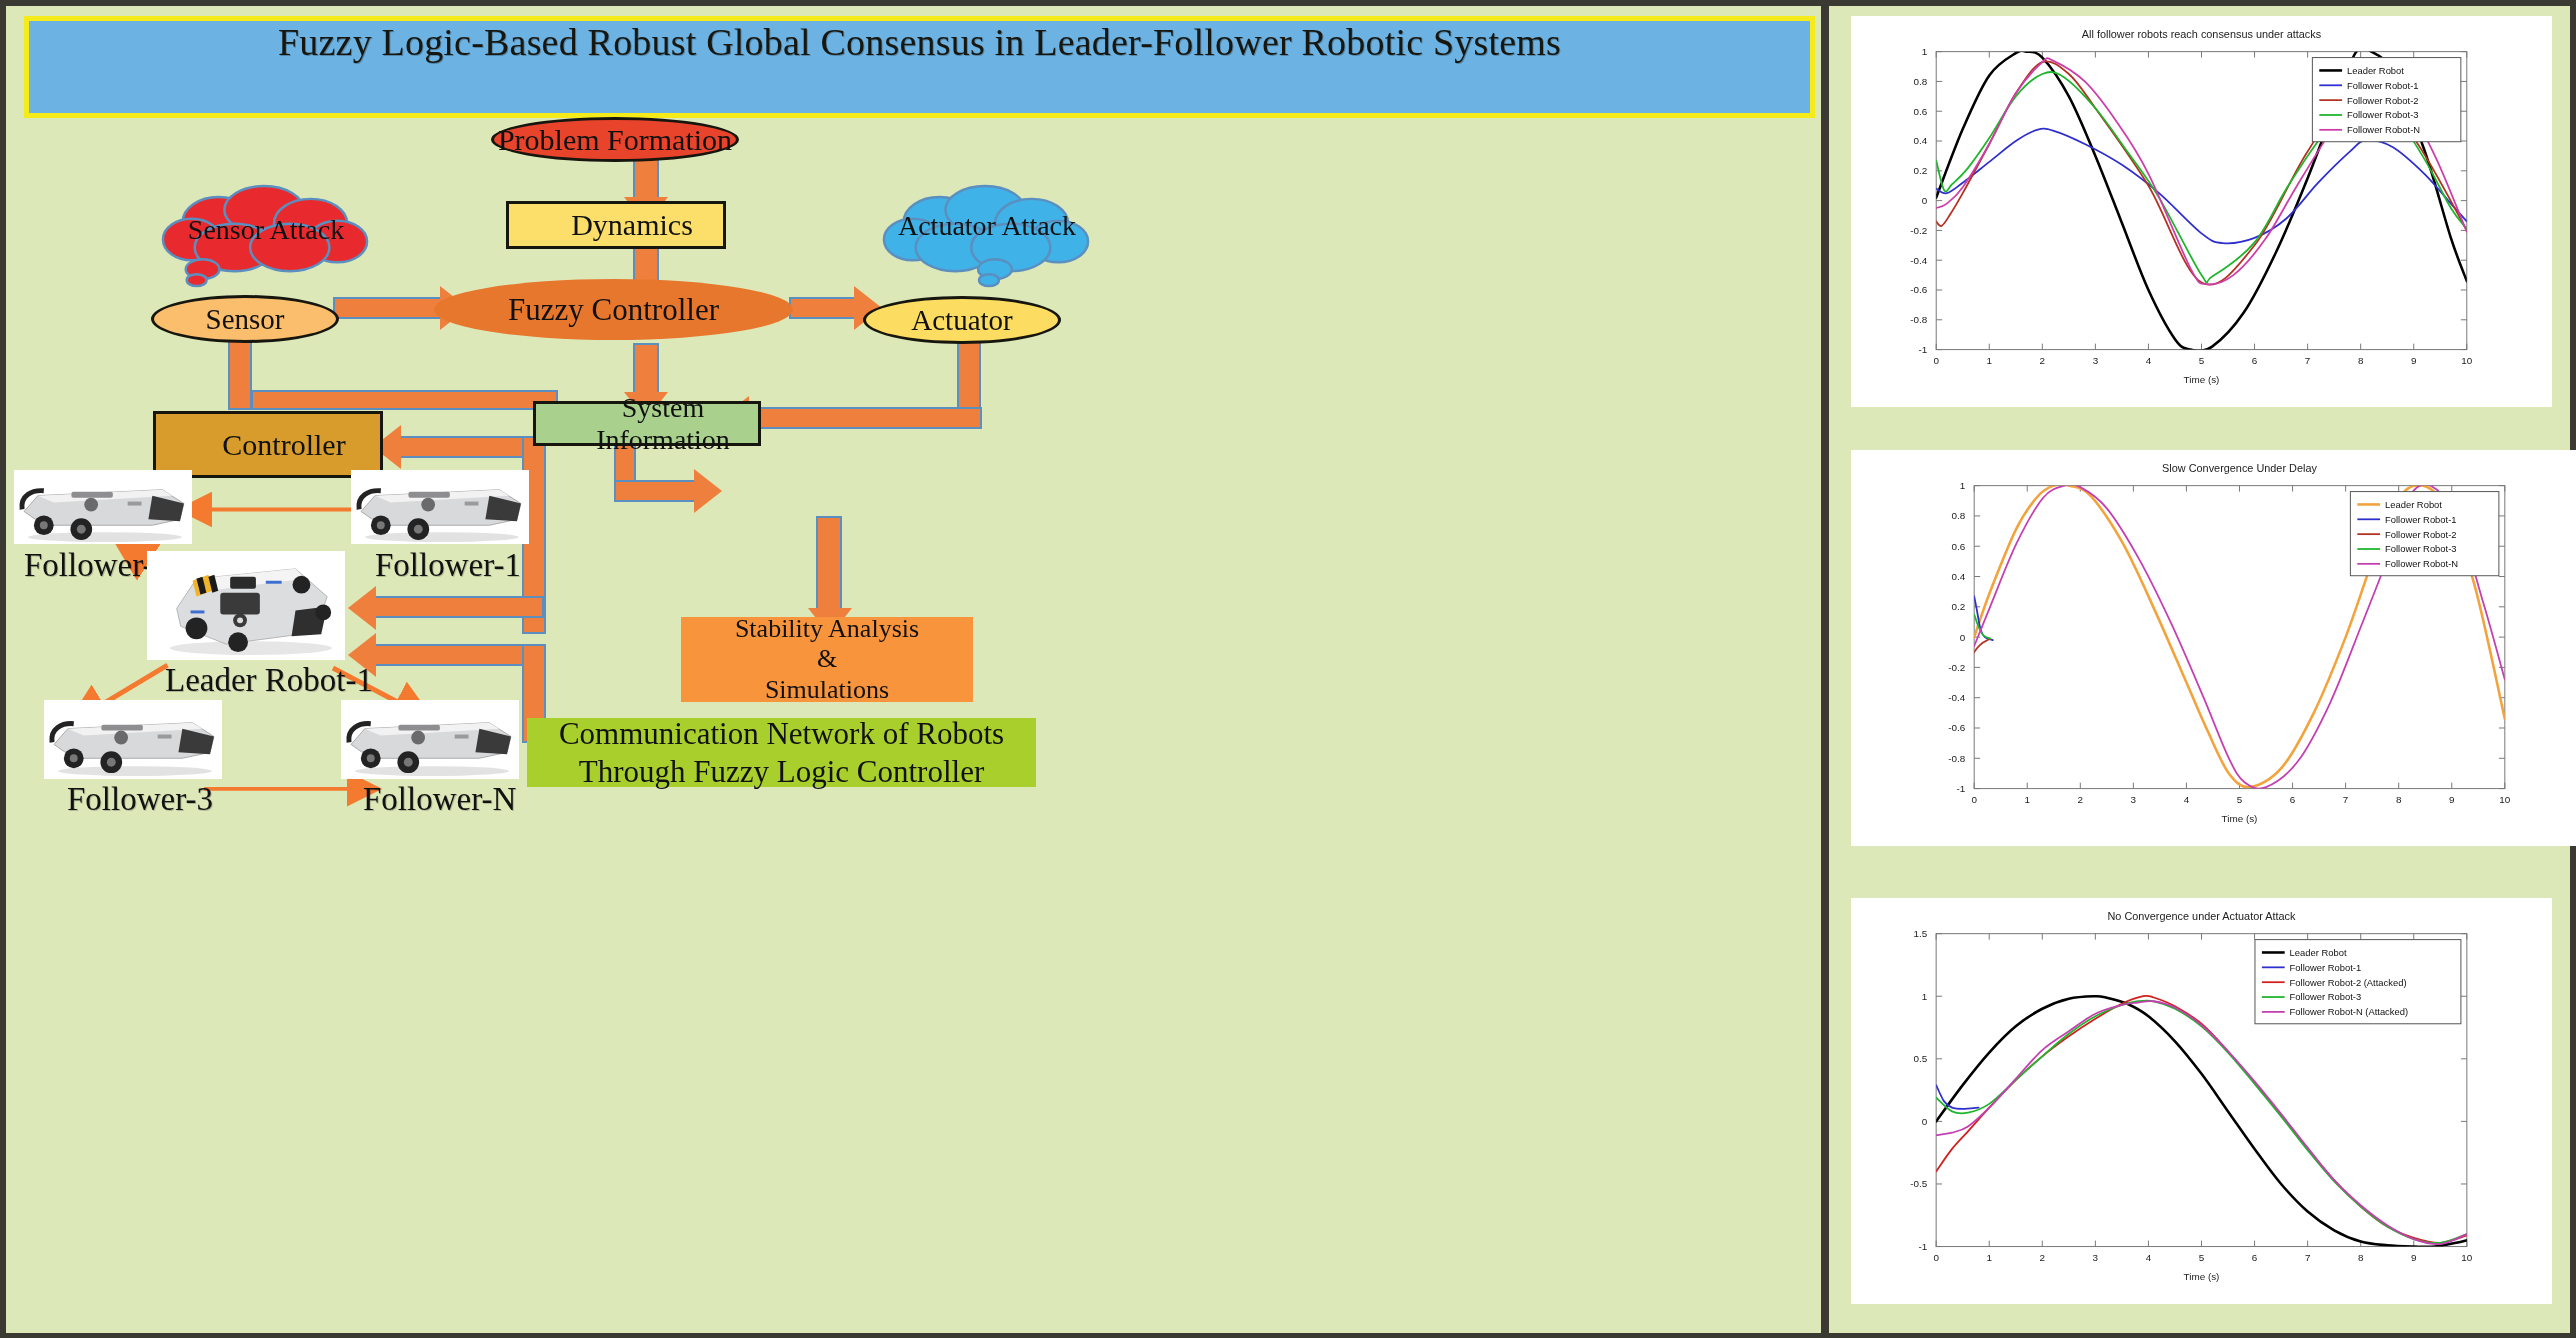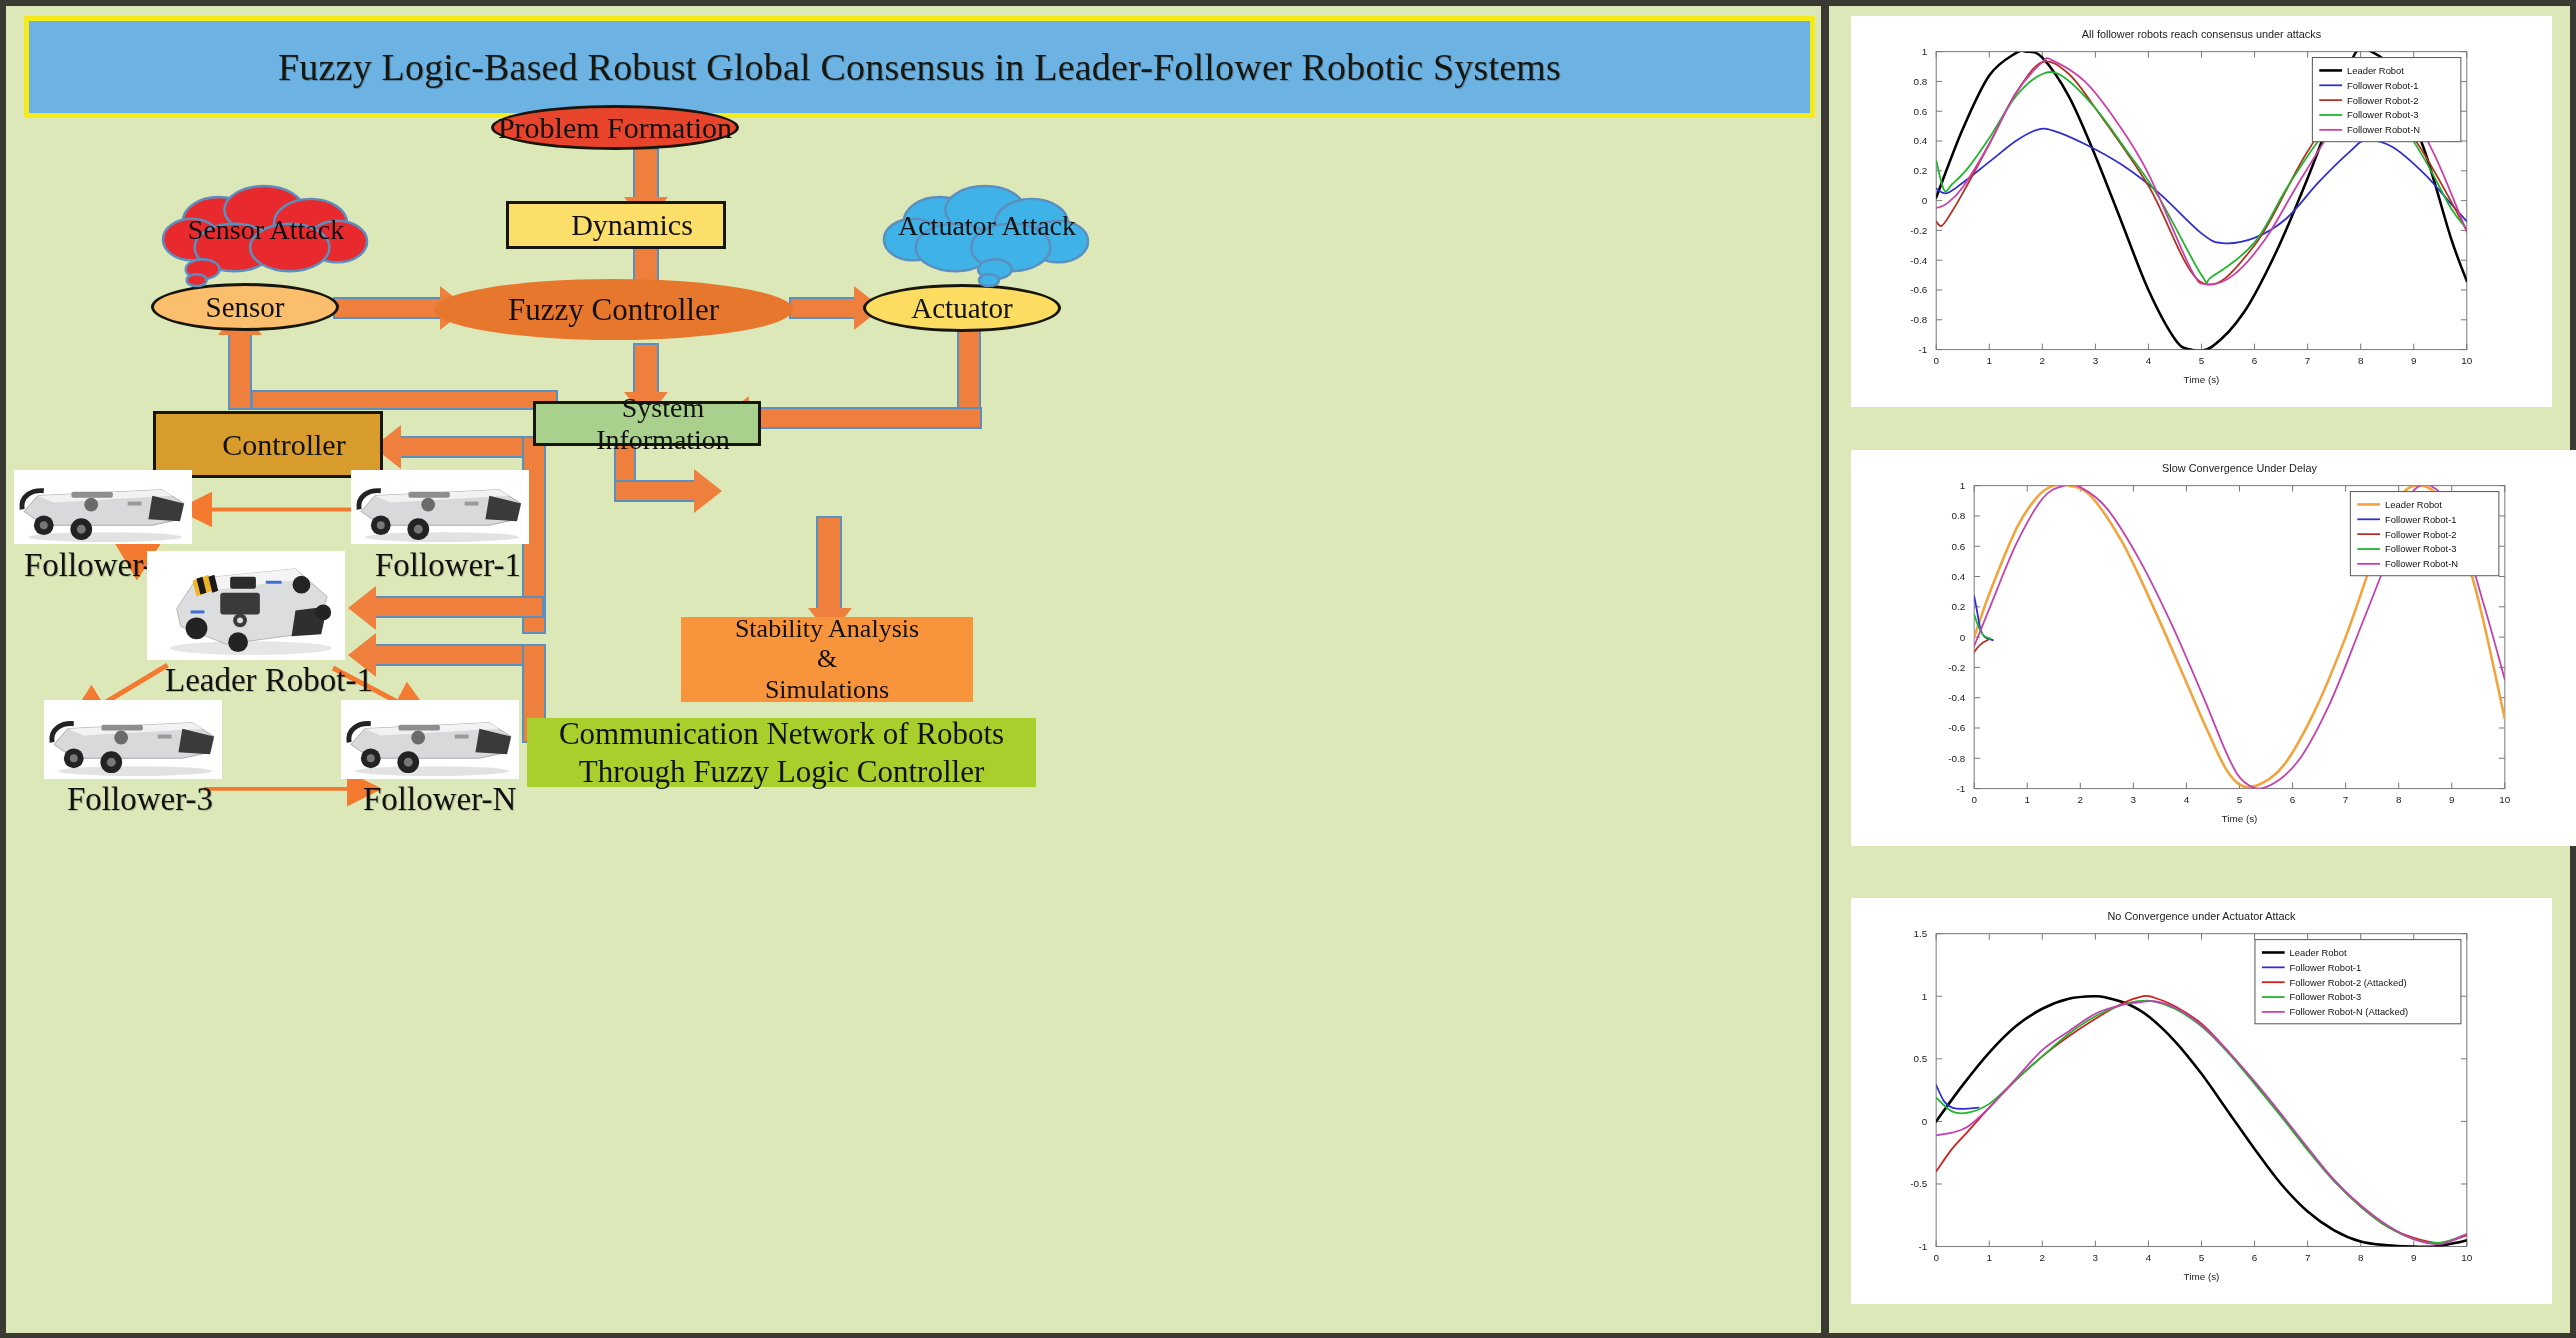--- a/index.html
+++ b/index.html
@@ -4,27 +4,27 @@
 <style>
   html,body{margin:0;padding:0;background:#fff;}
   body{width:2576px;height:1339px;font-family:"Liberation Serif",serif;overflow:hidden;}
   #root{position:relative;width:2576px;height:1339px;background:#3a3a32;}
   .panel{position:absolute;background:#dde8b9;}
   
   #leftpanel{left:6px;top:6px;width:1815px;height:1327px;}
   #rightpanel{left:1829px;top:6px;width:741px;height:1327px;}
   #titlebox{position:absolute;left:18px;top:10px;width:1791px;height:102px;
     background:#6cb3e3;border:5px solid #f5ea1a;box-sizing:border-box;
-    display:flex;align-items:center;justify-content:center;}
+    display:flex;align-items:flex-start;justify-content:center;}
   #titlebox .t{font-size:38px;line-height:1.13;color:#17160f;text-align:center;
     font-family:"Liberation Serif",serif;letter-spacing:0.2px;text-shadow:1px 1px 0 rgba(0,0,0,.25);}
   
   .node{position:absolute;display:flex;align-items:center;justify-content:center;
     text-align:center;color:#111;font-family:"Liberation Serif",serif;box-sizing:border-box;}
-  .ellipse{border-radius:50%;border:3px solid #16160f;}
+  .ellipse{border-radius:50%;border:3px solid #16160f;margin-top:12px;}
   .rect{border:3px solid #16160f;padding-left:32px;}
   
   .bar{position:absolute;background:#ef7f3c;border:2px solid #5a8fc0;box-sizing:border-box;}
   .ahead{position:absolute;width:0;height:0;}
   .ad{border-left:22px solid transparent;border-right:22px solid transparent;border-top:28px solid #ef7f3c;}
   .au{border-left:22px solid transparent;border-right:22px solid transparent;border-bottom:28px solid #ef7f3c;}
   .al{border-top:22px solid transparent;border-bottom:22px solid transparent;border-right:28px solid #ef7f3c;}
   .ar{border-top:22px solid transparent;border-bottom:22px solid transparent;border-left:28px solid #ef7f3c;}
   
   .robotcard{position:absolute;background:#fff;overflow:hidden;}

